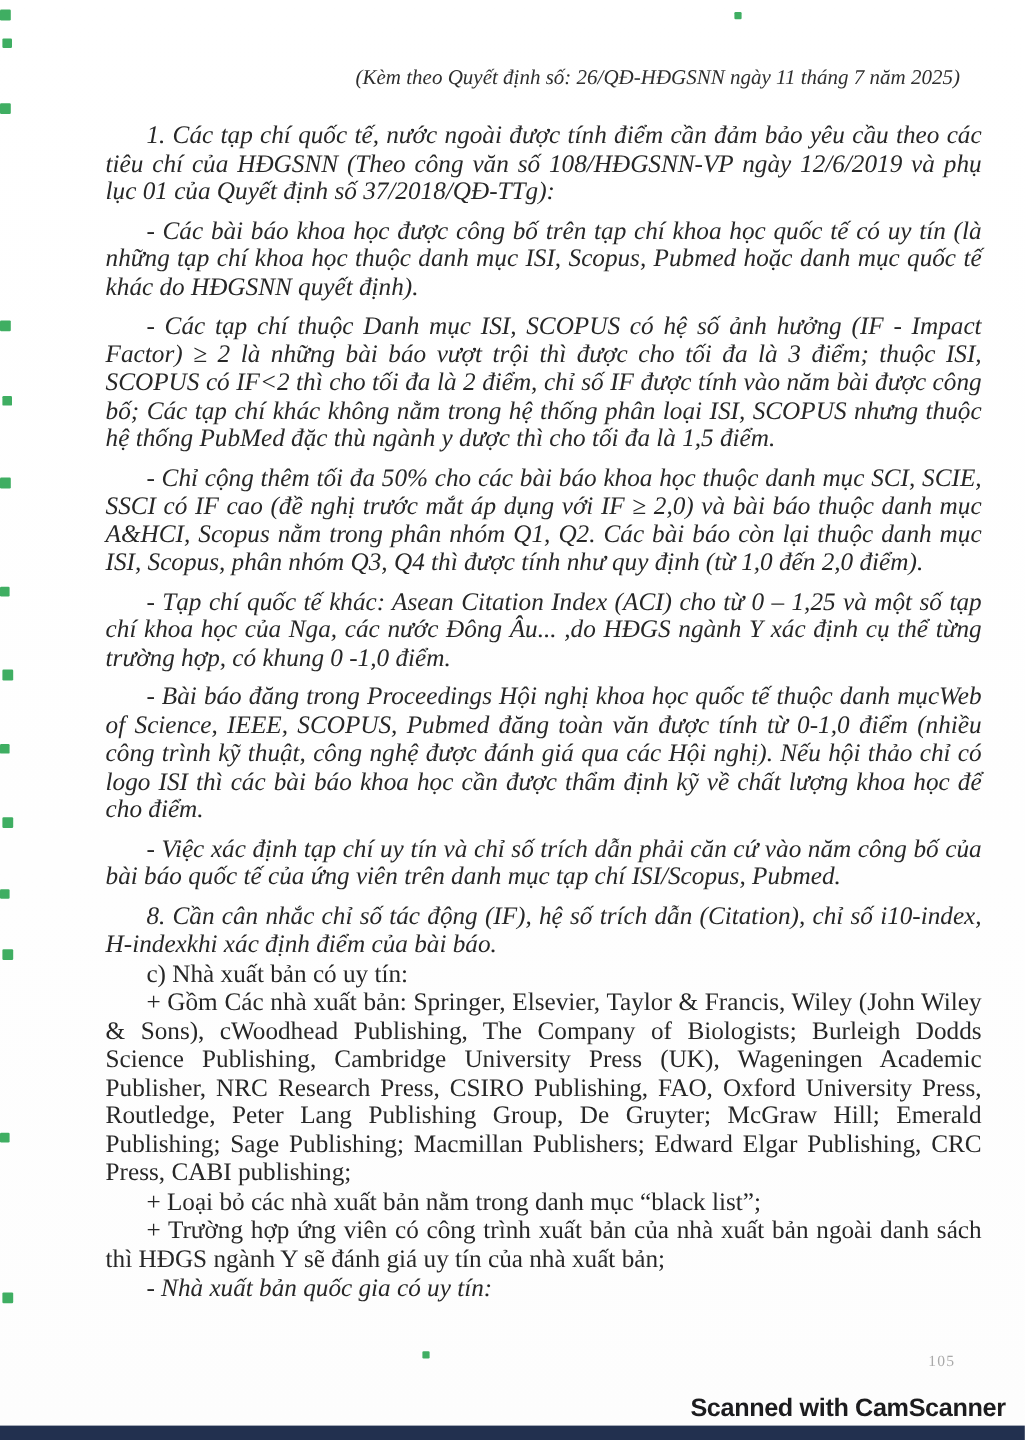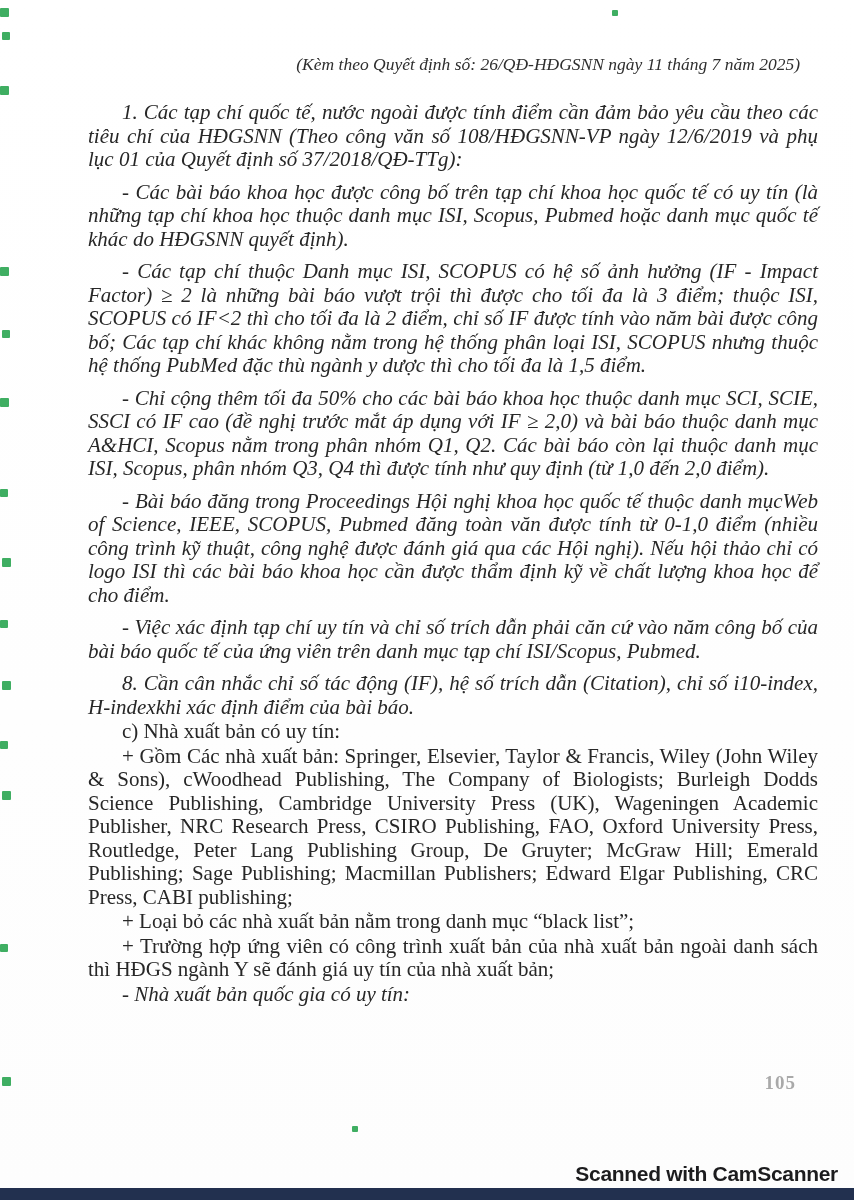--- a/index.html
+++ b/index.html
@@ -32,26 +32,25 @@
     margin:0;
     text-indent:34px;
   }
   .content p.italic{font-style:italic;}
   .content p.bold{font-weight:normal;font-style:normal;}
   .content p.roman{font-style:normal;}
   .content p.loose{margin-bottom:9px;}
   .content p.tight{margin-bottom:1px;}
   .page-number{
     position:absolute;
-    top:1072px;right:58px;
+    top:1126px;right:58px;
     font-family:"Liberation Serif", serif;
-    font-size:19px;
+    font-size:13px;
     color:#a9a9a9;
     letter-spacing:1px;
-    font-weight:bold;
   }
   .watermark{
     position:absolute;
     right:16px;bottom:14px;
     font-family:"Liberation Sans", sans-serif;
     font-weight:bold;
     font-size:21px;
     letter-spacing:-0.3px;
     color:#1c1c1e;
     white-space:nowrap;
@@ -72,20 +71,21 @@
 
 <div class="page">
 
   <div class="doc-header">(Kèm theo Quyết định số: 26/QĐ-HĐGSNN ngày 11 tháng 7 năm 2025)</div>
 
   <div class="content" id="doc-content" style="color: rgb(39, 39, 39);">
       <p class="italic loose">1. Các tạp chí quốc tế, nước ngoài được tính điểm cần đảm bảo yêu cầu theo các tiêu chí của HĐGSNN (Theo công văn số 108/HĐGSNN-VP ngày 12/6/2019 và phụ lục 01 của Quyết định số 37/2018/QĐ-TTg):</p>
       <p class="italic loose">- Các bài báo khoa học được công bố trên tạp chí khoa học quốc tế có uy tín (là những tạp chí khoa học thuộc danh mục ISI, Scopus, Pubmed hoặc danh mục quốc tế khác do HĐGSNN quyết định).</p>
       <p class="italic loose">- Các tạp chí thuộc Danh mục ISI, SCOPUS có hệ số ảnh hưởng (IF - Impact Factor) ≥ 2 là những bài báo vượt trội thì được cho tối đa là 3 điểm; thuộc ISI, SCOPUS có IF&lt;2 thì cho tối đa là 2 điểm, chỉ số IF được tính vào năm bài được công bố; Các tạp chí khác không nằm trong hệ thống phân loại ISI, SCOPUS nhưng thuộc hệ thống PubMed đặc thù ngành y dược thì cho tối đa là 1,5 điểm.</p>
       <p class="italic loose">- Chỉ cộng thêm tối đa 50% cho các bài báo khoa học thuộc danh mục SCI, SCIE, SSCI có IF cao (đề nghị trước mắt áp dụng với IF ≥ 2,0) và bài báo thuộc danh mục A&amp;HCI, Scopus nằm trong phân nhóm Q1, Q2. Các bài báo còn lại thuộc danh mục ISI, Scopus, phân nhóm Q3, Q4 thì được tính như quy định (từ 1,0 đến 2,0 điểm).</p>
+      <p class="italic loose">- Tạp chí quốc tế khác: Asean Citation Index (ACI) cho từ 0 – 1,25 và  một số tạp chí khoa học của Nga, các nước Đông Âu... ,do HĐGS ngành Y xác định cụ thể từng trường hợp, có khung 0 -1,0 điểm.</p>
       <p class="italic loose">- Bài báo đăng trong Proceedings Hội nghị khoa học quốc tế thuộc danh mụcWeb of Science, IEEE, SCOPUS, Pubmed đăng toàn văn được tính từ 0-1,0 điểm (nhiều công trình kỹ thuật, công nghệ được đánh giá qua các Hội nghị). Nếu hội thảo chỉ có logo ISI thì các bài báo khoa học cần được thẩm định kỹ về chất lượng khoa học để cho điểm.</p>
       <p class="italic loose">- Việc xác định tạp chí uy tín và chỉ số trích dẫn phải căn cứ vào năm công bố của bài báo quốc tế của ứng viên trên danh mục tạp chí ISI/Scopus, Pubmed.</p>
       <p class="italic tight">8. Cần cân nhắc chỉ số tác động (IF), hệ số trích dẫn (Citation), chỉ số i10-index, H-indexkhi xác định điểm của bài báo.</p>
       <p class="bold tight">c) Nhà xuất bản có uy tín:</p>
       <p class="roman tight">+ Gồm Các nhà xuất bản: Springer, Elsevier, Taylor &amp; Francis, Wiley (John Wiley &amp; Sons), cWoodhead Publishing, The Company of Biologists; Burleigh Dodds Science Publishing, Cambridge University Press (UK), Wageningen Academic Publisher, NRC Research Press, CSIRO Publishing, FAO, Oxford University Press, Routledge, Peter Lang Publishing Group, De Gruyter; McGraw Hill; Emerald Publishing; Sage Publishing; Macmillan Publishers; Edward Elgar Publishing, CRC Press, CABI publishing;</p>
       <p class="roman tight">+ Loại bỏ các nhà xuất bản nằm trong danh mục “black list”;</p>
       <p class="roman tight">+ Trường hợp ứng viên có công trình xuất bản của nhà xuất bản ngoài danh sách thì HĐGS ngành Y sẽ đánh giá uy tín của nhà xuất bản;</p>
       <p class="italic tight">- Nhà xuất bản quốc gia có uy tín:</p>
     </div>
 

